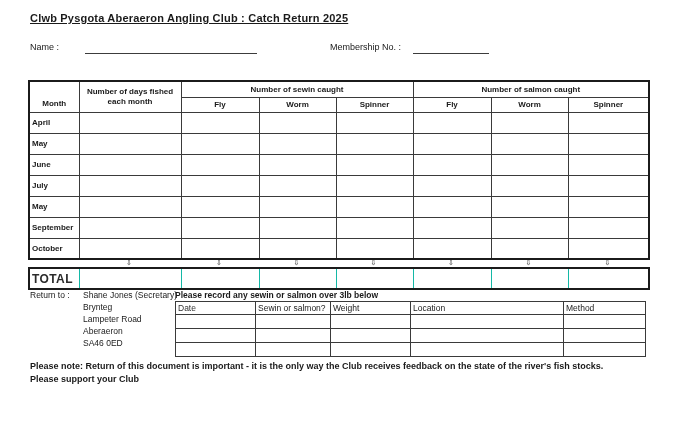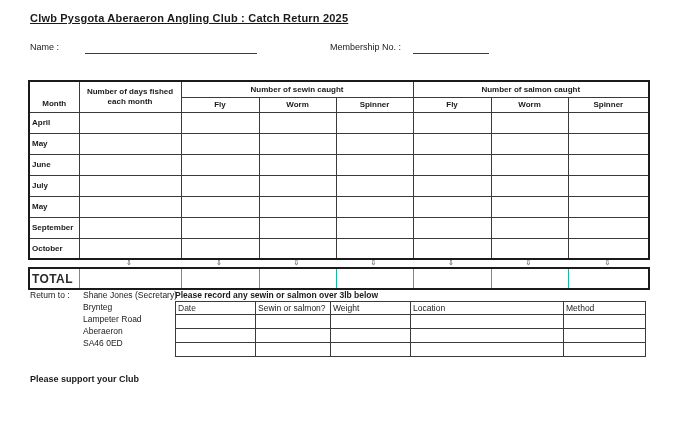--- a/index.html
+++ b/index.html
@@ -248,15 +248,16 @@
         <tr class="fish-row">
           <td class="entry-cell"></td>
           <td class="entry-cell"></td>
           <td class="entry-cell"></td>
           <td class="entry-cell"></td>
           <td class="entry-cell"></td>
         </tr>
       </tbody>
   </table>
 
+  <div class="footer-note" id="footer-line1">Please note: Return of this document is important - it is the only way the Club receives feedback on the state of the river's fish stocks.</div>
   <div class="footer-note" id="footer-line2">Please support your Club</div>
 
 </div>
 
 </body></html>

